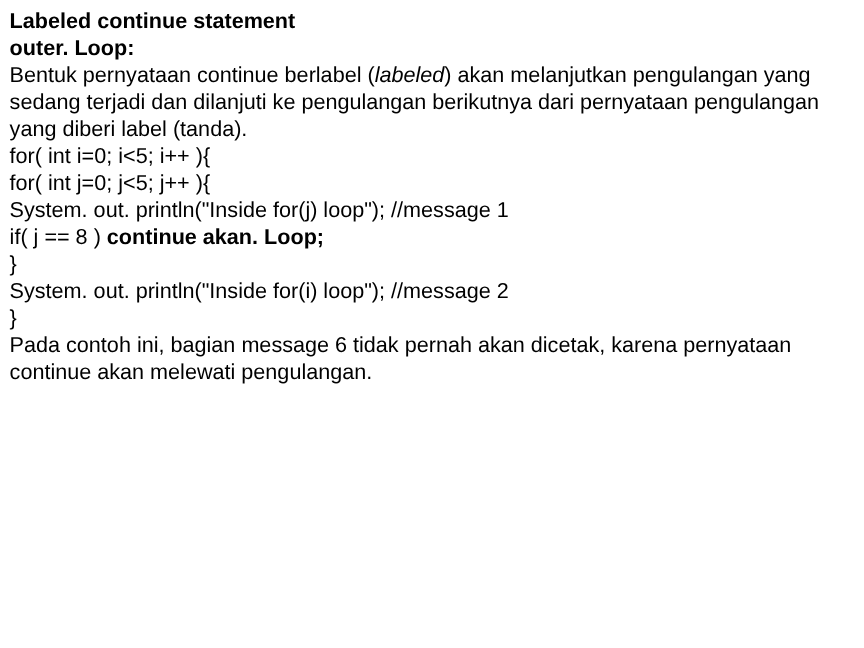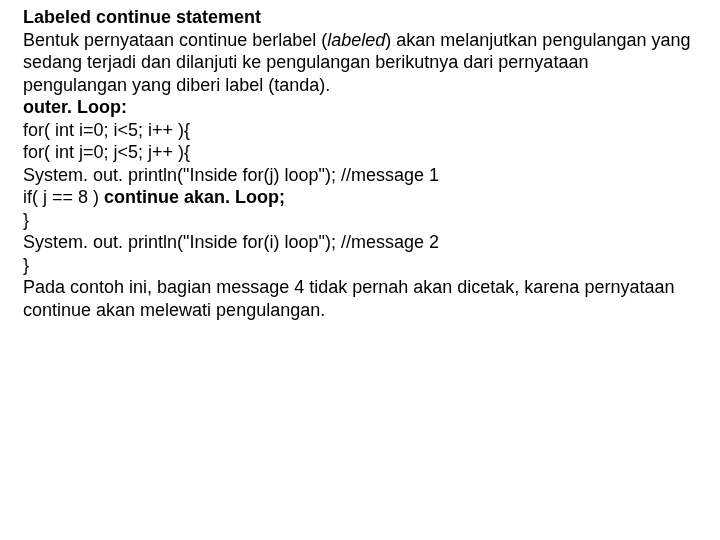--- a/index.html
+++ b/index.html
@@ -7,47 +7,47 @@
     padding: 0;
     width: 720px;
     height: 540px;
     background: #ffffff;
     font-family: Arial, Helvetica, sans-serif;
     font-size: 18px;
     line-height: 1.25;
     color: #000000;
   }
   .page {
-    padding: 6px 23px;
+    padding: 6px 8px;
   }
   .line {
     display: block;
   }
   .bold {
     font-weight: bold;
   }
   .label-italic {
     font-style: italic;
   }
 </style>
 </head>
 <body>
 
 <div class="page">
   <div class="line bold">Labeled continue statement</div>
 
+  <div class="line bold">outer. Loop:</div>
+
   <div class="line">
     <span>Bentuk pernyataan continue berlabel (</span><span class="label-italic">labeled</span><span>) akan melanjutkan pengulangan yang sedang terjadi dan dilanjuti ke pengulangan berikutnya dari pernyataan pengulangan yang diberi label (tanda).</span>
   </div>
-
-  <div class="line bold">outer. Loop:</div>
   <div class="line">for( int i=0; i&lt;5; i++ ){</div>
   <div class="line">for( int j=0; j&lt;5; j++ ){</div>
   <div class="line">System. out. println("Inside for(j) loop"); //message 1</div>
   <div class="line">
     <span>if( j == 8 ) </span><span class="bold">continue akan. Loop;</span>
   </div>
   <div class="line">}</div>
   <div class="line">System. out. println("Inside for(i) loop"); //message 2</div>
   <div class="line">}</div>
 
-  <div class="line">Pada contoh ini, bagian message 4 tidak pernah akan dicetak, karena pernyataan continue akan melewati pengulangan.</div>
+  <div class="line">Pada contoh ini, bagian message 6 tidak pernah akan dicetak, karena pernyataan continue akan melewati pengulangan.</div>
 </div>
 
 </body></html>

